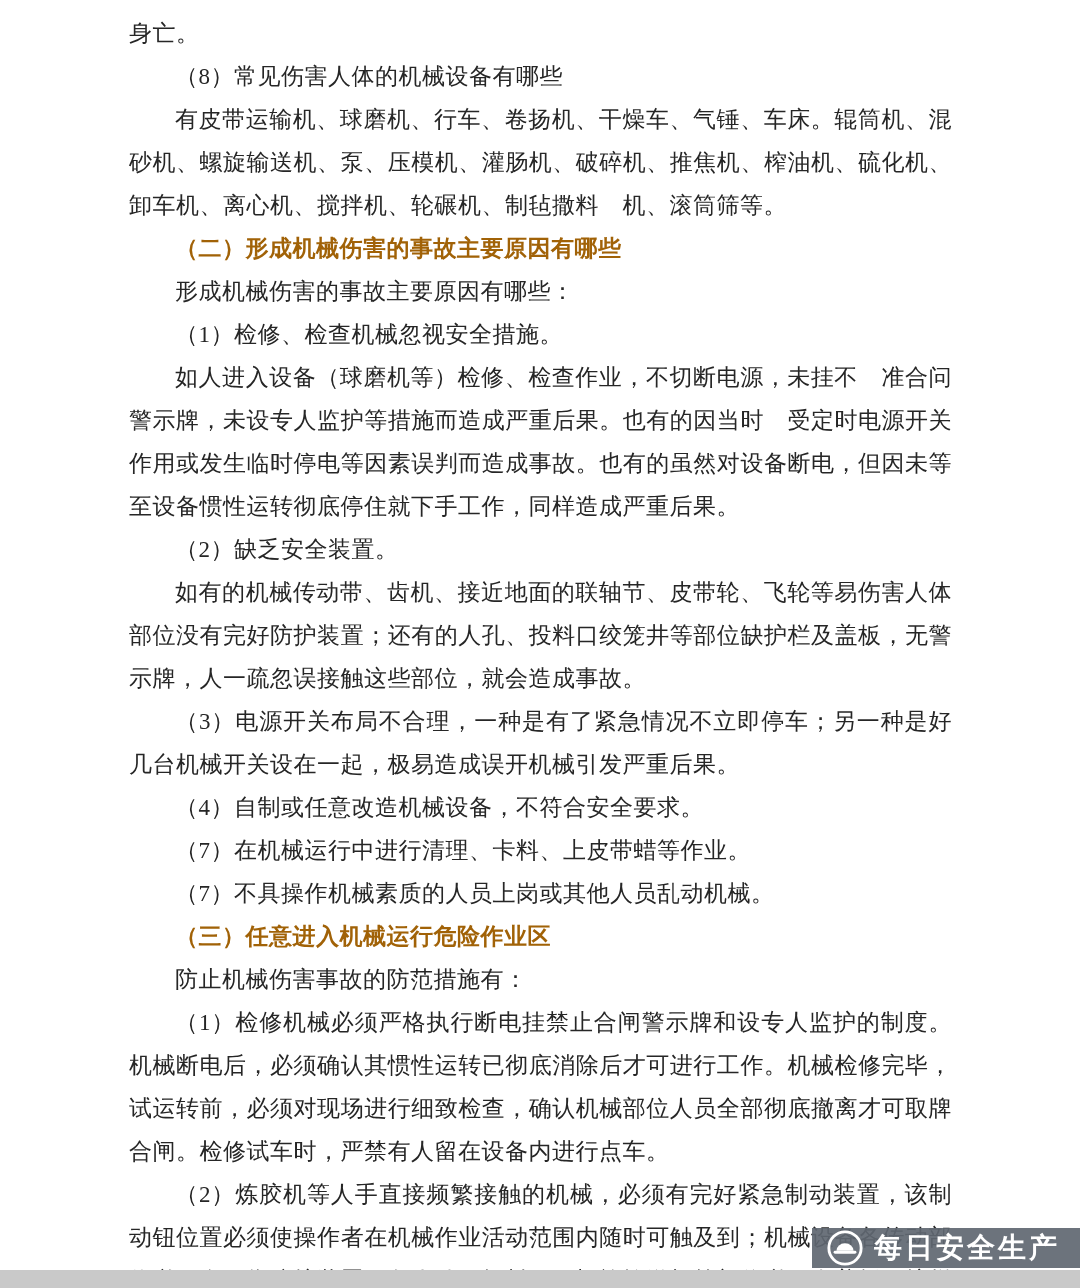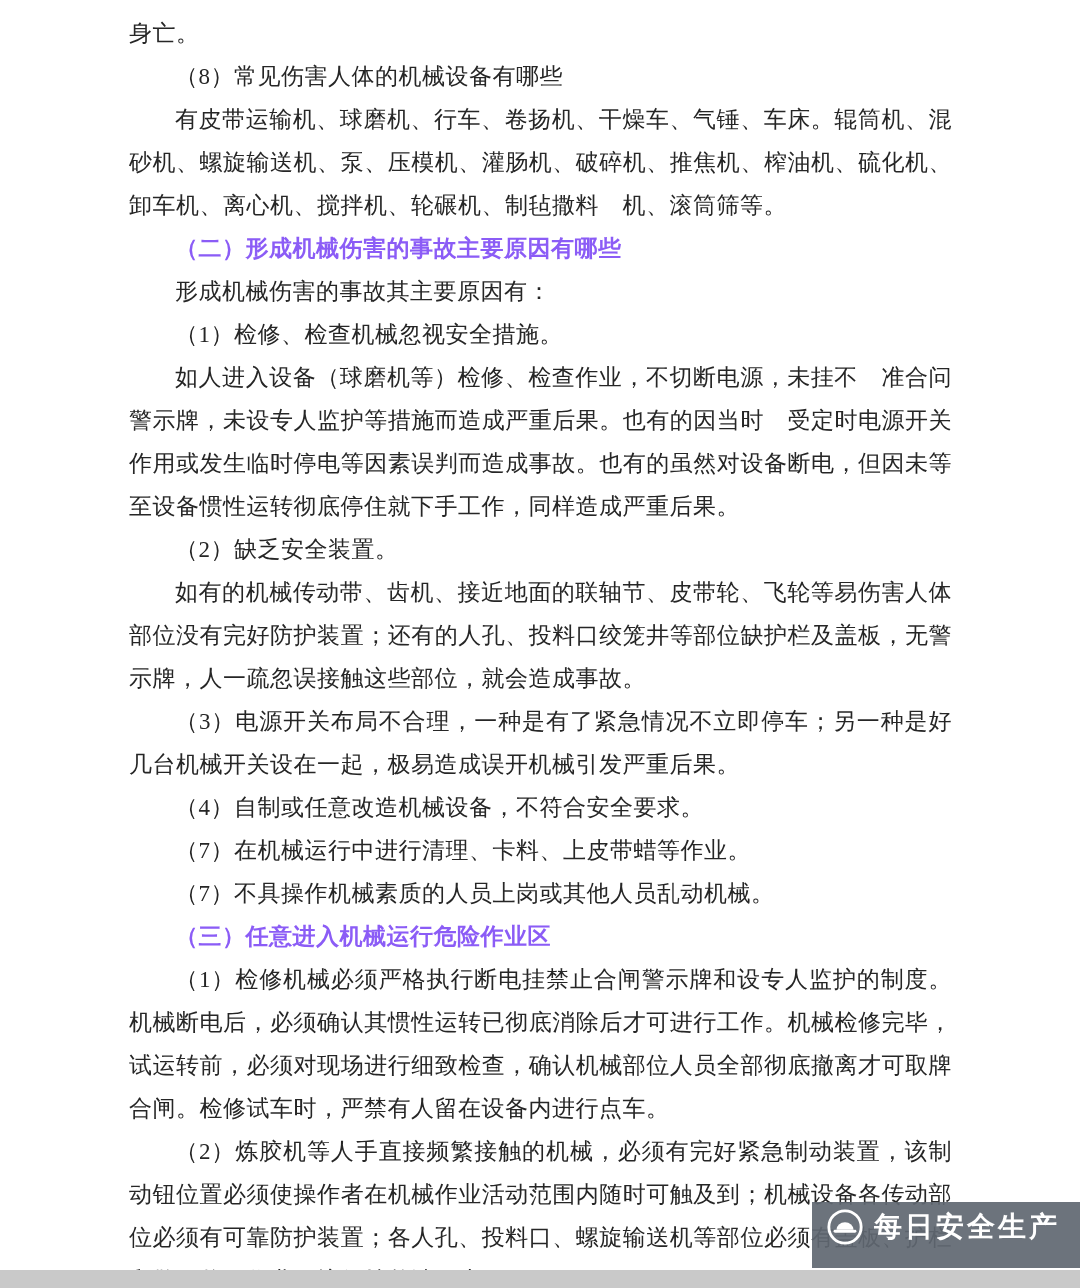--- a/index.html
+++ b/index.html
@@ -23,32 +23,32 @@
     line-height: 43px;
     color: #262626;
     text-align: justify;
     letter-spacing: 0.5px;
   }
   .para.body { text-indent: 2em; }
   .para.cont { text-indent: 0; }
   .para.heading {
     text-indent: 2em;
     font-weight: bold;
-    color: #8b5cf6;
+    color: #a16207;
     font-family: "Liberation Sans", "DejaVu Sans", sans-serif;
   }
   .watermark {
     position: absolute;
     right: 0;
     bottom: 20px;
-    height: 50px;
+    height: 40px;
     display: flex;
     align-items: center;
     gap: 10px;
-    padding: 0 20px 16px 14px;
+    padding: 0 20px 0 14px;
     background: rgba(96, 103, 113, 0.92);
     color: #ffffff;
   }
   .wm-logo {
     width: 38px;
     height: 38px;
     display: inline-block;
     flex: 0 0 auto;
   }
   .wm-text {
@@ -68,30 +68,31 @@
   }
 </style>
 </head>
 <body>
 
 <div class="doc">
     <p class="para cont">身亡。</p>
     <p class="para body">（8）常见伤害人体的机械设备有哪些</p>
     <p class="para body">有皮带运输机、球磨机、行车、卷扬机、干燥车、气锤、车床。辊筒机、混砂机、螺旋输送机、泵、压模机、灌肠机、破碎机、推焦机、榨油机、硫化机、卸车机、离心机、搅拌机、轮碾机、制毡撒料　机、滚筒筛等。</p>
     <p class="para heading">（二）形成机械伤害的事故主要原因有哪些</p>
-    <p class="para body">形成机械伤害的事故其主要原因有：</p>
+    <p class="para body">形成机械伤害的事故主要原因有哪些：</p>
     <p class="para body">（1）检修、检查机械忽视安全措施。</p>
     <p class="para body">如人进入设备（球磨机等）检修、检查作业，不切断电源，未挂不　准合问警示牌，未设专人监护等措施而造成严重后果。也有的因当时　受定时电源开关作用或发生临时停电等因素误判而造成事故。也有的虽然对设备断电，但因未等至设备惯性运转彻底停住就下手工作，同样造成严重后果。</p>
     <p class="para body">（2）缺乏安全装置。</p>
     <p class="para body">如有的机械传动带、齿机、接近地面的联轴节、皮带轮、飞轮等易伤害人体部位没有完好防护装置；还有的人孔、投料口绞笼井等部位缺护栏及盖板，无警示牌，人一疏忽误接触这些部位，就会造成事故。</p>
     <p class="para body">（3）电源开关布局不合理，一种是有了紧急情况不立即停车；另一种是好几台机械开关设在一起，极易造成误开机械引发严重后果。</p>
     <p class="para body">（4）自制或任意改造机械设备，不符合安全要求。</p>
     <p class="para body">（7）在机械运行中进行清理、卡料、上皮带蜡等作业。</p>
     <p class="para body">（7）不具操作机械素质的人员上岗或其他人员乱动机械。</p>
     <p class="para heading">（三）任意进入机械运行危险作业区</p>
+    <p class="para body">防止机械伤害事故的防范措施有：</p>
     <p class="para body">（1）检修机械必须严格执行断电挂禁止合闸警示牌和设专人监护的制度。机械断电后，必须确认其惯性运转已彻底消除后才可进行工作。机械检修完毕，试运转前，必须对现场进行细致检查，确认机械部位人员全部彻底撤离才可取牌合闸。检修试车时，严禁有人留在设备内进行点车。</p>
     <p class="para body">（2）炼胶机等人手直接频繁接触的机械，必须有完好紧急制动装置，该制动钮位置必须使操作者在机械作业活动范围内随时可触及到；机械设备各传动部位必须有可靠防护装置；各人孔、投料口、螺旋输送机等部位必须有盖板、护栏和警示牌；作业环境保持整洁卫生。</p>
   </div>
 
 <div class="watermark">
   <span class="wm-logo">
     <svg viewBox="0 0 40 40" width="38" height="38" aria-hidden="true">
       <circle cx="20" cy="20" r="17" fill="none" stroke="#ffffff" stroke-width="3"></circle>
       <path d="M11 23 a9 8 0 0 1 18 0 z" fill="#ffffff"></path>
       <rect x="8" y="23" width="24" height="3" rx="1.5" fill="#ffffff"></rect>

